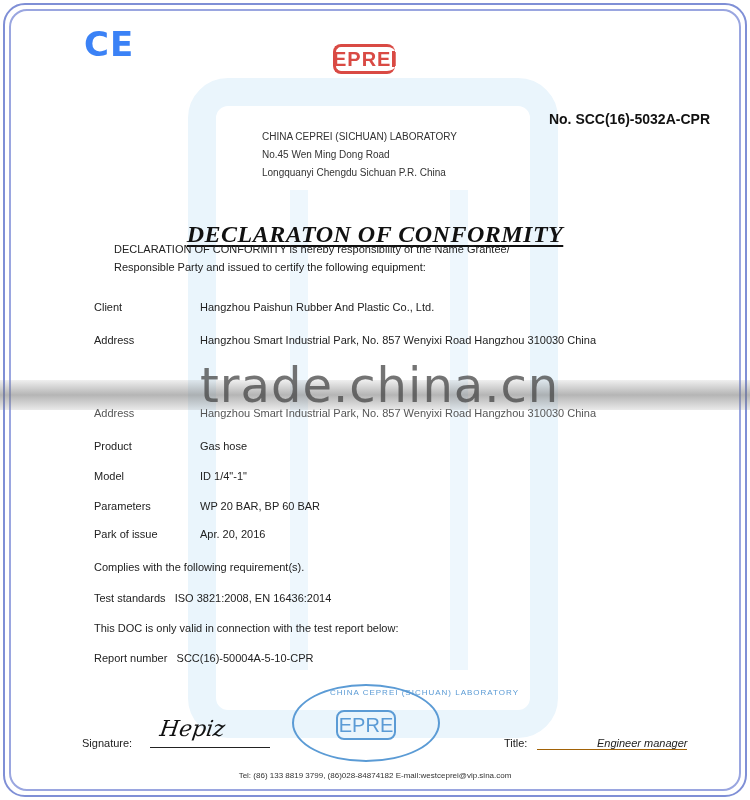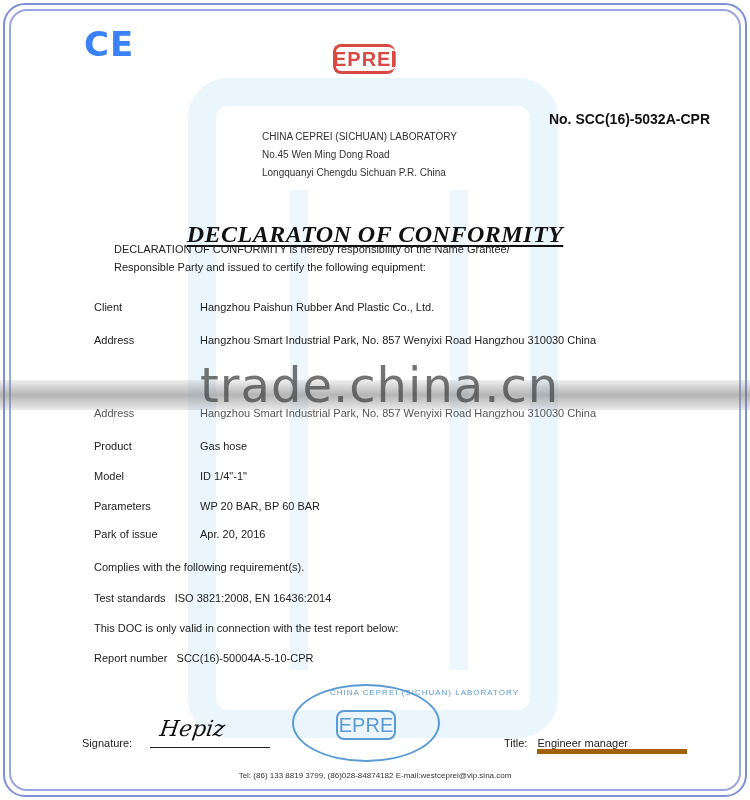--- a/index.html
+++ b/index.html
@@ -82,21 +82,21 @@
       position: absolute; left: 336px; top: 710px; width: 60px; height: 30px;
       border: 2px solid #5b9bd5; border-radius: 8px; box-sizing: border-box;
       display: flex; align-items: center; justify-content: center;
       color: #5b9bd5; font-size: 20px;
     }
     .stamp-text {
       position: absolute; left: 330px; top: 688px; font-size: 8px; color: #5b9bd5; letter-spacing: 1px;
     }
     .title-field { position: absolute; left: 504px; top: 737px; font-size: 11px; color: #222; }
     .title-field .val {
-      display: inline-block; width: 150px; border-bottom: 5px solid #a16207; text-align: left; margin-left: 10px;
+      display: inline-block; width: 150px; border-bottom: 1px solid #a16207; text-align: right; margin-left: 10px; font-style: italic;
     }
     .footer { position: absolute; left: 0; right: 0; top: 771px; text-align: center; font-size: 8px; color: #333; }
   </style>
 </head>
 <body>
 
 <div class="border-outer"></div>
 <div class="border-inner"></div>
 
 <div class="wm-outer"></div>

